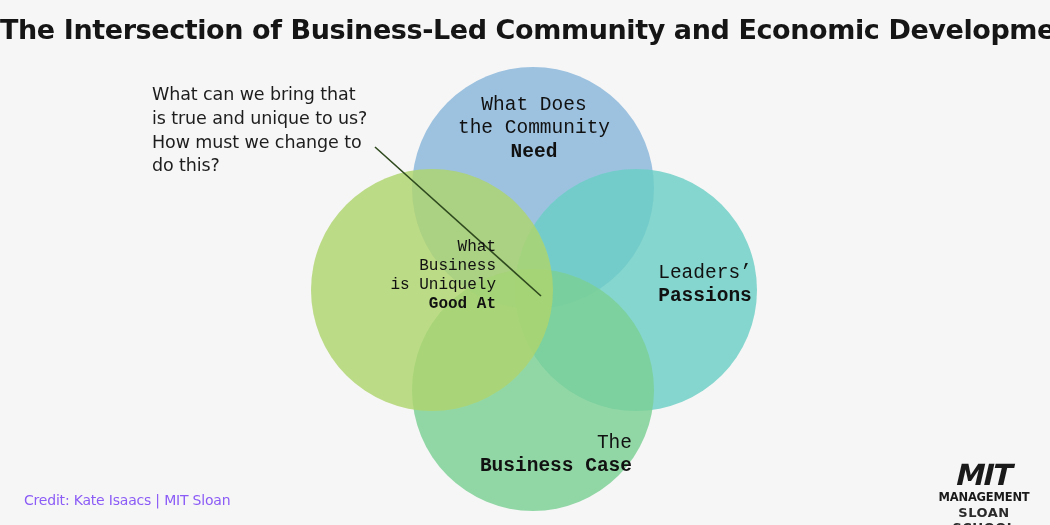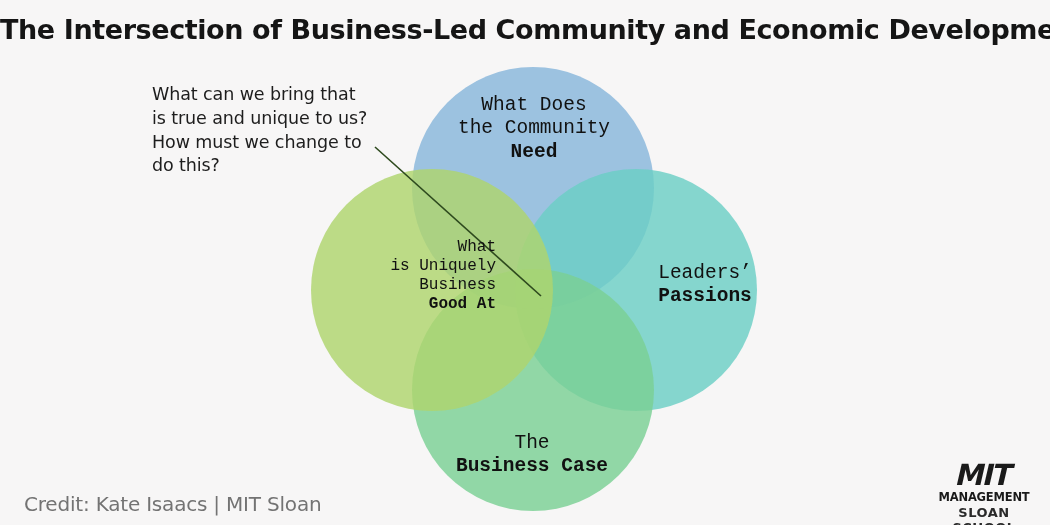--- a/index.html
+++ b/index.html
@@ -76,40 +76,40 @@
     left: 625px;
     top: 262px;
     width: 160px;
     text-align: center;
     font-size: 19.5px;
   }
   #label-case {
     left: 432px;
     top: 432px;
     width: 200px;
-    text-align: center;
+    text-align: right;
     font-size: 19.5px;
   }
   #label-good {
     left: 336px;
     top: 238px;
     width: 160px;
     text-align: right;
     font-size: 16px;
     line-height: 1.18;
   }
 
   
   .credit {
     position: absolute;
     left: 24px;
     top: 492px;
     font-family: "DejaVu Sans", sans-serif;
-    font-size: 20px;
-    color: #737373;
+    font-size: 14px;
+    color: #8b5cf6;
     letter-spacing: -0.2px;
   }
 
   
   .logo {
     position: absolute;
     right: 18px;
     top: 462px;
     width: 96px;
     text-align: center;
@@ -177,22 +177,22 @@
     <div class="b">Passions</div>
   </div>
 
   <div class="lbl" id="label-case">
     <div>The</div>
     <div class="b">Business Case</div>
   </div>
 
   <div class="lbl" id="label-good">
     <div>What</div>
+    <div>Business</div>
     <div>is Uniquely</div>
-    <div>Business</div>
     <div class="b">Good At</div>
   </div>
 
   <div class="credit">Credit: Kate Isaacs  |  MIT Sloan</div>
 
   <div class="logo">
     <div class="logo-mit">MIT</div>
     <div class="logo-mgmt">MANAGEMENT</div>
     <div class="logo-sloan">SLOAN SCHOOL</div>
   </div>

